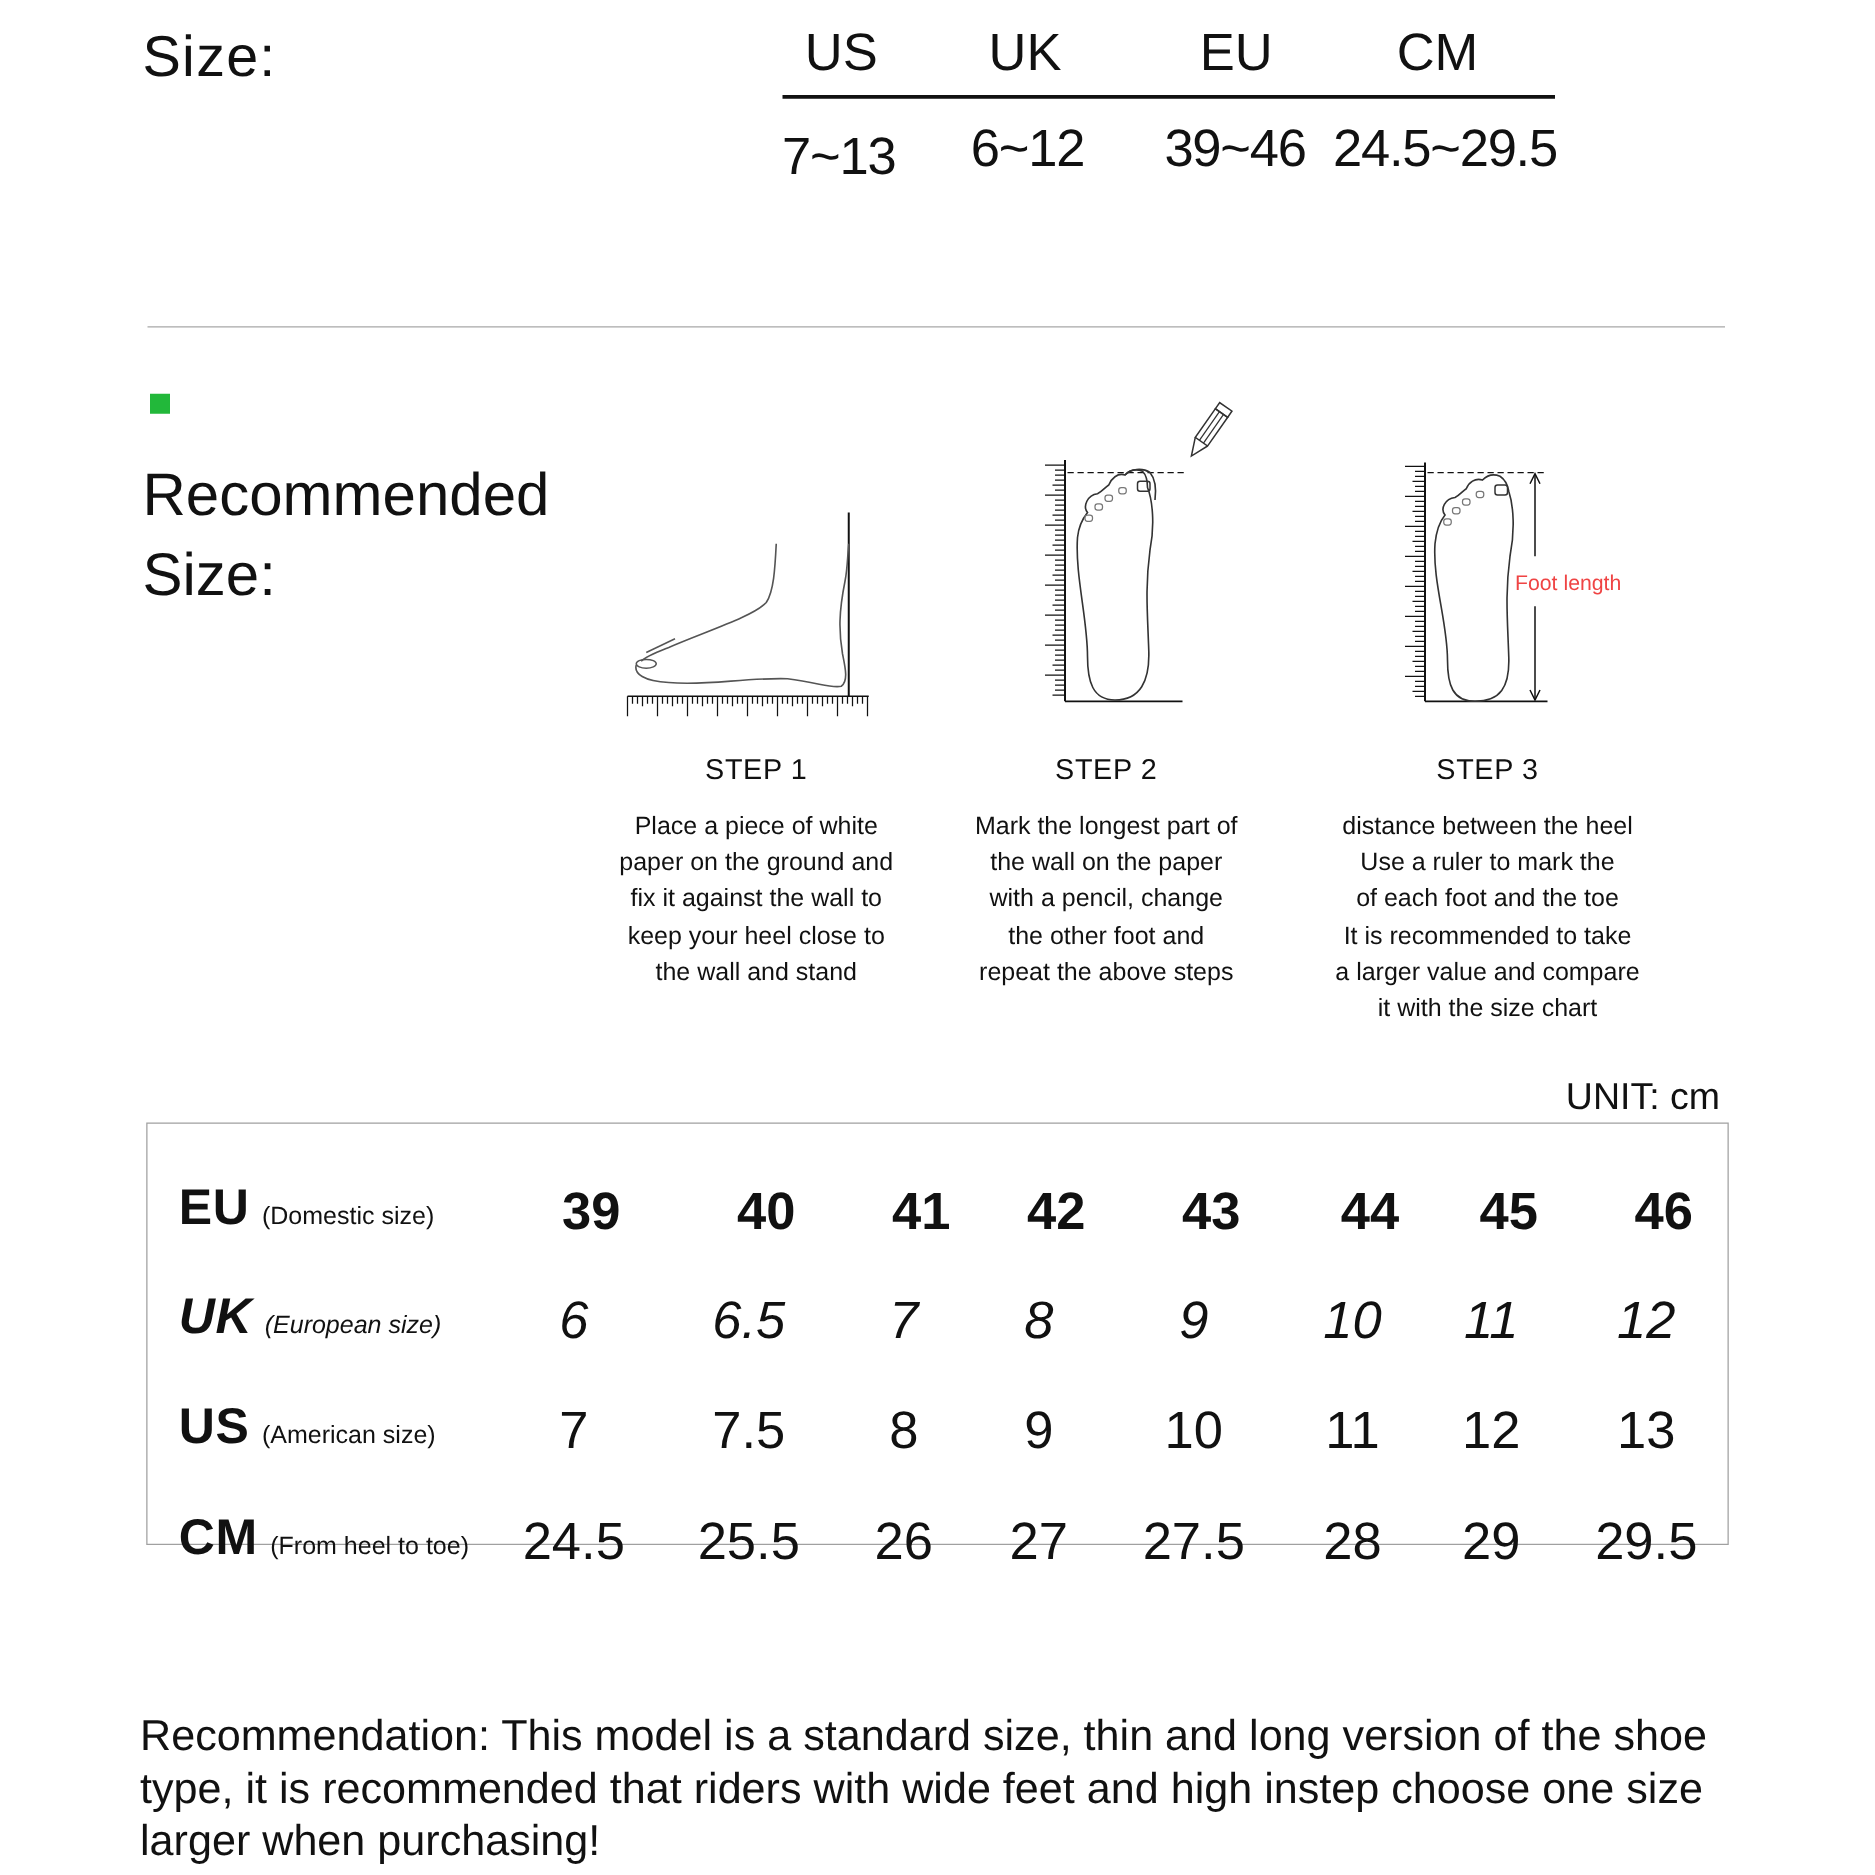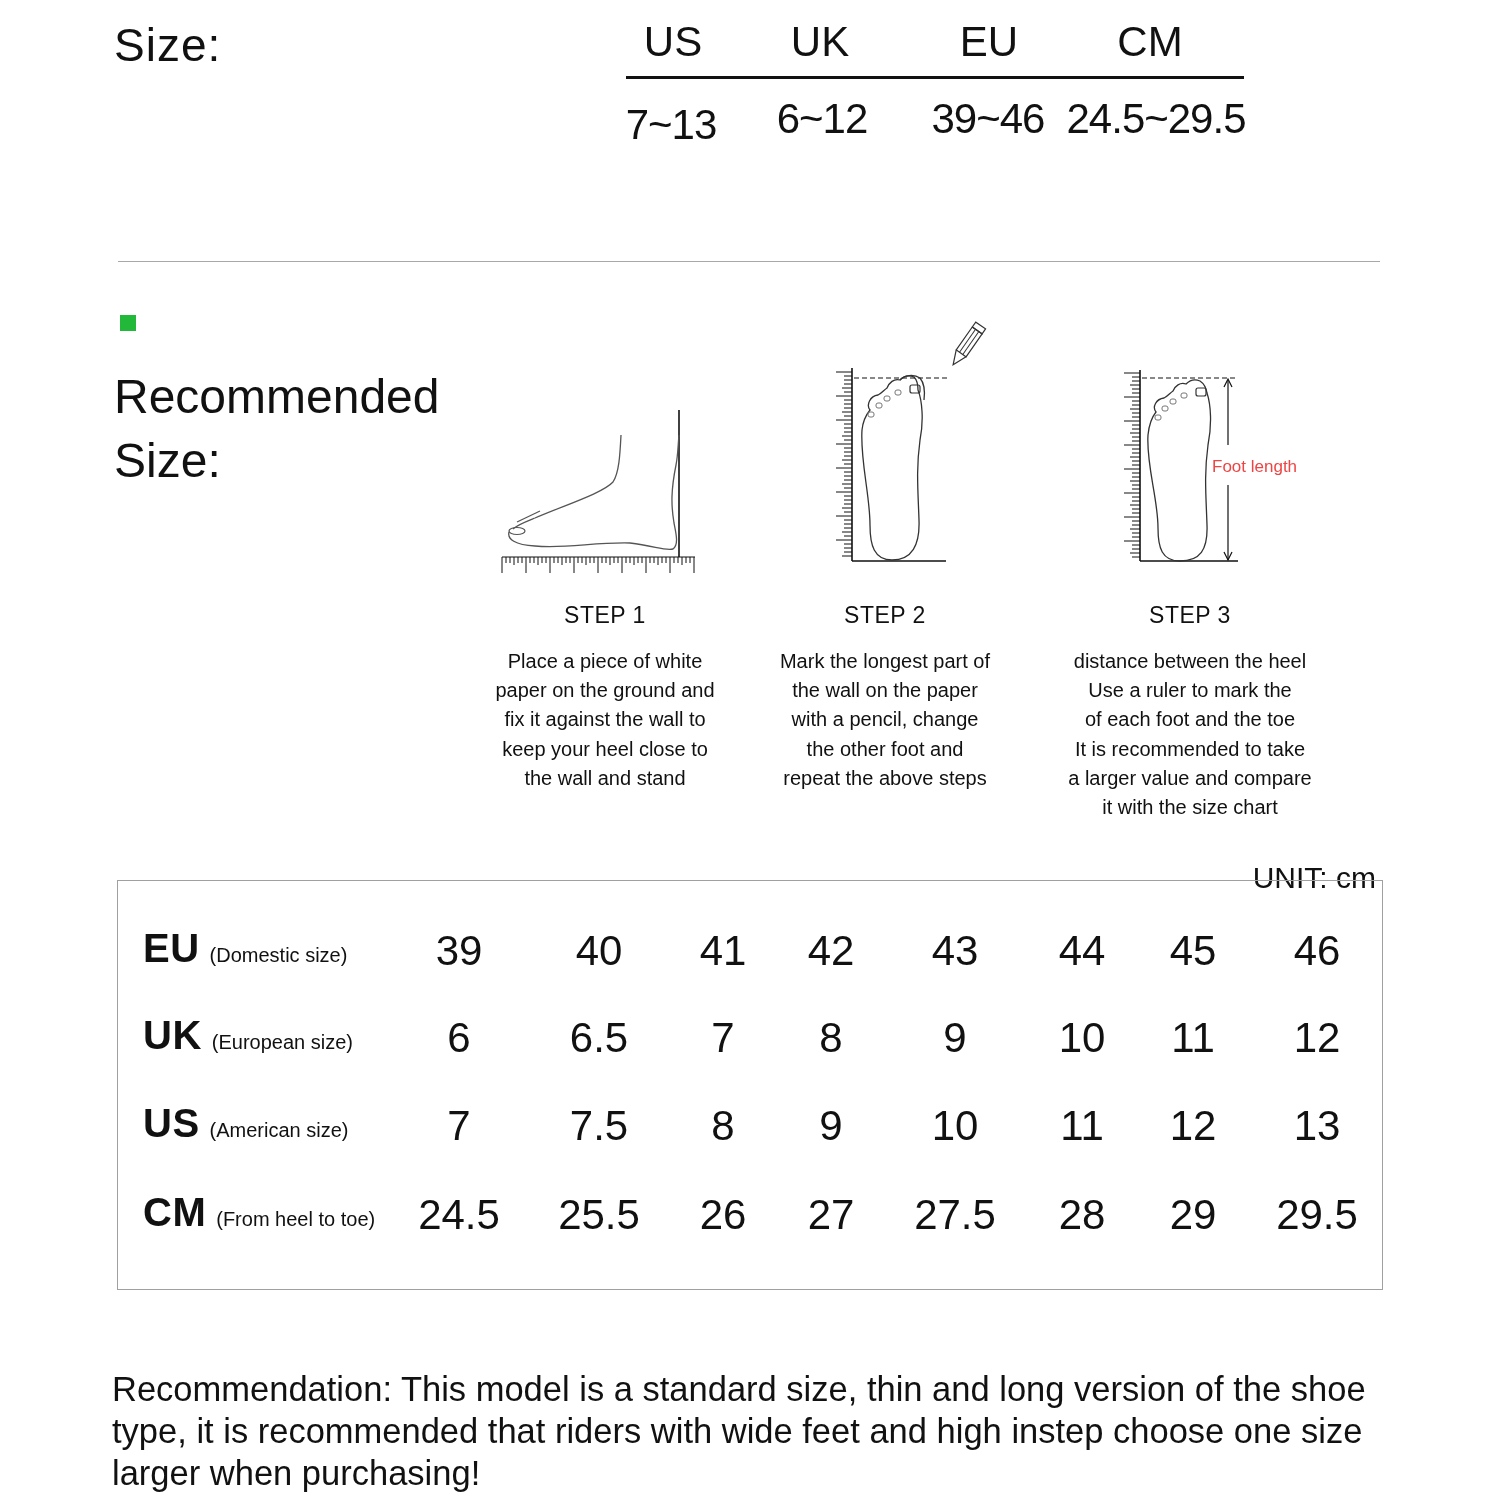--- a/index.html
+++ b/index.html
@@ -13,27 +13,27 @@
     .range-vals span { font-size: 42px; top: 20px; letter-spacing: -1px; }
     .range-rule { height: 3px; background: #111; width: 618px; margin-top: 2px; }
     .sep { left: 118px; top: 261px; width: 1262px; height: 1px; background: #a8a8a8; }
     .green-sq { left: 120px; top: 315px; width: 16px; height: 16px; }
     .rec-title { left: 114px; top: 365px; font-size: 48px; line-height: 64px; font-weight: 400; }
     .illus { position: absolute; }
     .step { position: absolute; text-align: center; }
     .step-label { font-size: 23px; letter-spacing: 0.5px; margin-bottom: 18px; }
     .step-desc { font-size: 20px; line-height: 29.2px; text-align: center; }
     .unit { right: 124px; top: 861px; font-size: 30px; }
-    .size-box { left: 117px; top: 880px; width: 1266px; height: 410px; border: 1.5px solid #a0a0a0; box-sizing: border-box; }
+    .size-box { left: 117px; top: 898px; width: 1266px; height: 338px; border: 1.5px solid #a0a0a0; box-sizing: border-box; }
     .row { position: absolute; left: 0; width: 100%; height: 60px; }
     .row-label { position: absolute; left: 25px; bottom: 8px; white-space: nowrap; }
     .row-code { font-size: 40px; font-weight: 700; letter-spacing: 0.5px; }
     .row-sub { font-size: 20px; margin-left: 10px; }
     .cell { position: absolute; transform: translateX(-50%); bottom: 4px; font-size: 42px; white-space: nowrap; }
-    .row.bold .cell { font-weight: 400; }
+    .row.bold .cell { font-weight: 700; margin-left: 14px; }
     .note { left: 112px; top: 1368px; width: 1300px; font-size: 34.5px; line-height: 42px; }
   </style>
 </head>
 <body>
 
 <div class="abs size-title">Size:</div>
 
 <div class="abs range-table">
   <div class="range-head">
     <span style="left:47px">US</span>
@@ -299,21 +299,21 @@
     </div>
     <span class="cell" style="left:341px">39</span>
     <span class="cell" style="left:481px">40</span>
     <span class="cell" style="left:605px">41</span>
     <span class="cell" style="left:713px">42</span>
     <span class="cell" style="left:837px">43</span>
     <span class="cell" style="left:964px">44</span>
     <span class="cell" style="left:1075px">45</span>
     <span class="cell" style="left:1199px">46</span>
   </div>
-  <div class="row" style="top:125px;">
+  <div class="row" style="top:125px;font-style:italic;">
     <div class="row-label">
       <span class="row-code">UK</span><span class="row-sub">(European size)</span>
     </div>
     <span class="cell" style="left:341px">6</span>
     <span class="cell" style="left:481px">6.5</span>
     <span class="cell" style="left:605px">7</span>
     <span class="cell" style="left:713px">8</span>
     <span class="cell" style="left:837px">9</span>
     <span class="cell" style="left:964px">10</span>
     <span class="cell" style="left:1075px">11</span>

